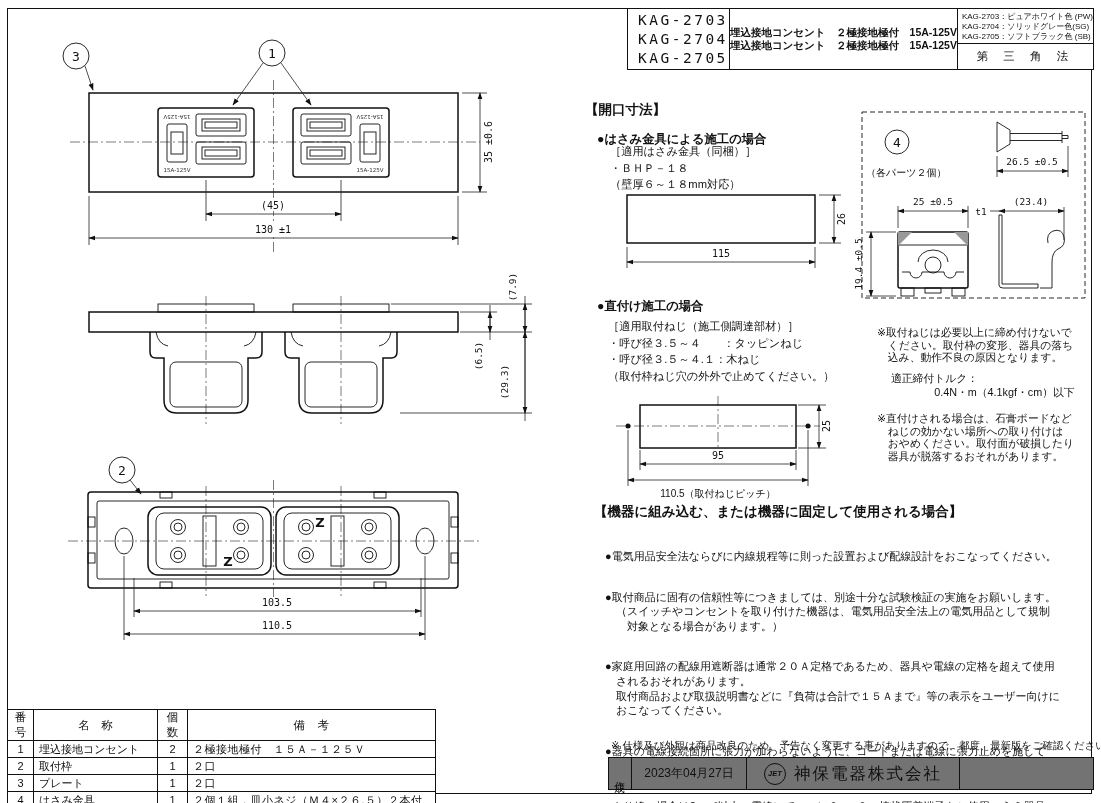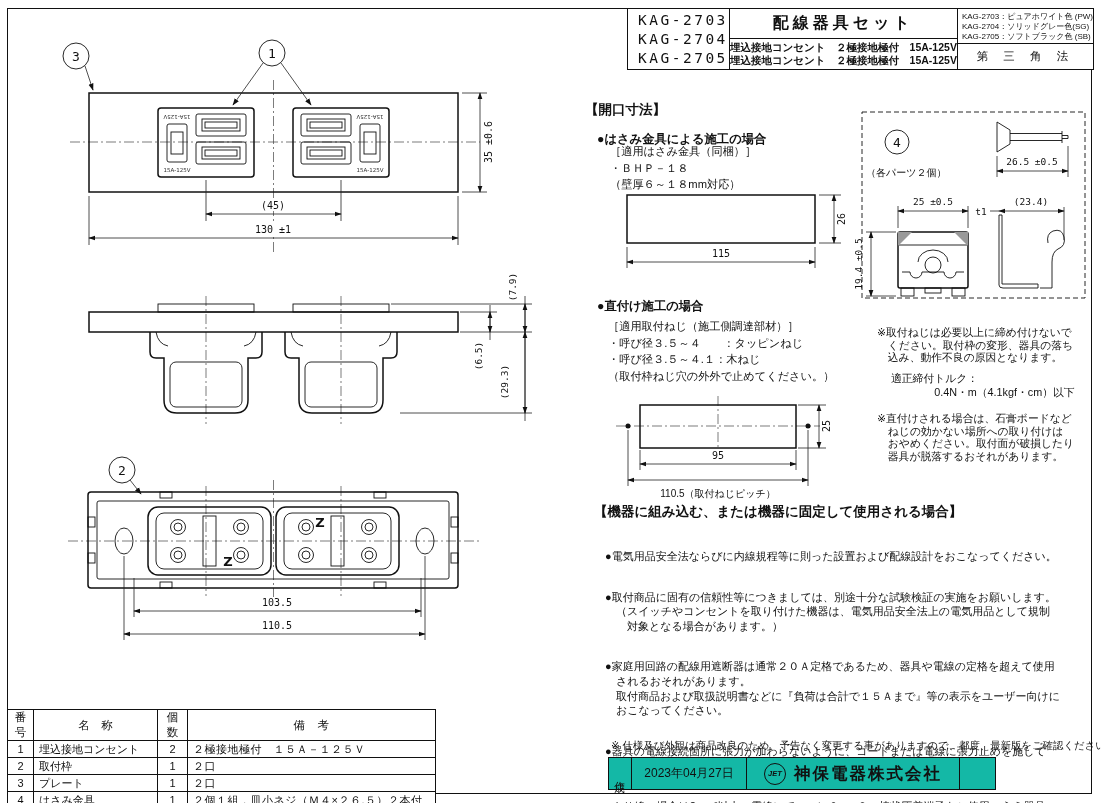--- a/index.html
+++ b/index.html
@@ -47,28 +47,28 @@
   table.parts{position:absolute;left:7px;top:709px;border-collapse:collapse;background:#fff;}
   table.parts th,table.parts td{border:1.2px solid #111;font-weight:normal;font-size:11px;padding:0 5px;height:17px;box-sizing:border-box;}
   table.parts th{height:19px;font-size:11.5px;}
   .c-no{width:26px;text-align:center;}
   .c-name{width:124px;}
   .c-qty{width:30px;text-align:center;}
   .c-rem{width:248px;letter-spacing:0.5px;}
 
   
   .rev-note{position:absolute;left:611px;top:739px;font-size:10.4px;white-space:nowrap;}
-  .ftr{position:absolute;left:608px;top:757px;width:388px;height:33px;border:1.3px solid #111;box-sizing:border-box;display:flex;background:#14b8a6;}
+  .ftr{position:absolute;left:608px;top:757px;width:486px;height:33px;border:1.3px solid #111;box-sizing:border-box;display:flex;background:#737373;}
   .ftr-made{width:22px;border-right:1.2px solid #111;display:flex;align-items:center;justify-content:center;
             writing-mode:vertical-rl;text-orientation:upright;font-size:10.5px;line-height:22px;letter-spacing:1px;}
   .ftr-date{width:114px;border-right:1.2px solid #111;display:flex;align-items:center;justify-content:center;font-size:12px;}
   .ftr-co{width:212px;border-right:1.2px solid #111;display:flex;align-items:center;justify-content:center;gap:8px;}
   .ftr-logo{width:20px;height:20px;border:1.6px solid #111;border-radius:50%;font-size:7.5px;font-weight:bold;font-style:italic;
             display:flex;align-items:center;justify-content:center;}
-  .ftr-coname{font-size:16.5px;font-weight:bold;letter-spacing:2px;white-space:nowrap;}
+  .ftr-coname{font-size:16.5px;font-weight:normal;letter-spacing:2px;white-space:nowrap;}
   .ftr-empty{flex:1;}
 </style>
 </head>
 <body>
 
 <div id="sheet"></div>
 
 <svg id="drawing" width="1101" height="803" viewBox="0 0 1101 803">
   <defs>
     <marker id="arr" viewBox="0 0 10 10" refX="9" refY="5" markerWidth="9" markerHeight="9" orient="auto-start-reverse">
@@ -313,21 +313,20 @@
   </g>
 </svg>
 
 <div class="tb">
   <div class="tb-models">
     <div>KAG-2703</div>
     <div>KAG-2704</div>
     <div>KAG-2705</div>
   </div>
   <div class="tb-mid">
-    <div class="tb-title">配線器具セット</div>
     <div class="tb-sub">
       <div>埋込接地コンセント　２極接地極付　15A-125V</div>
       <div>埋込接地コンセント　２極接地極付　15A-125V</div>
     </div>
   </div>
   <div class="tb-right">
     <div class="tb-colors">
       <div>KAG-2703：ピュアホワイト色 (PW)</div>
       <div>KAG-2704：ソリッドグレー色(SG)</div>
       <div>KAG-2705：ソフトブラック色 (SB)</div>

